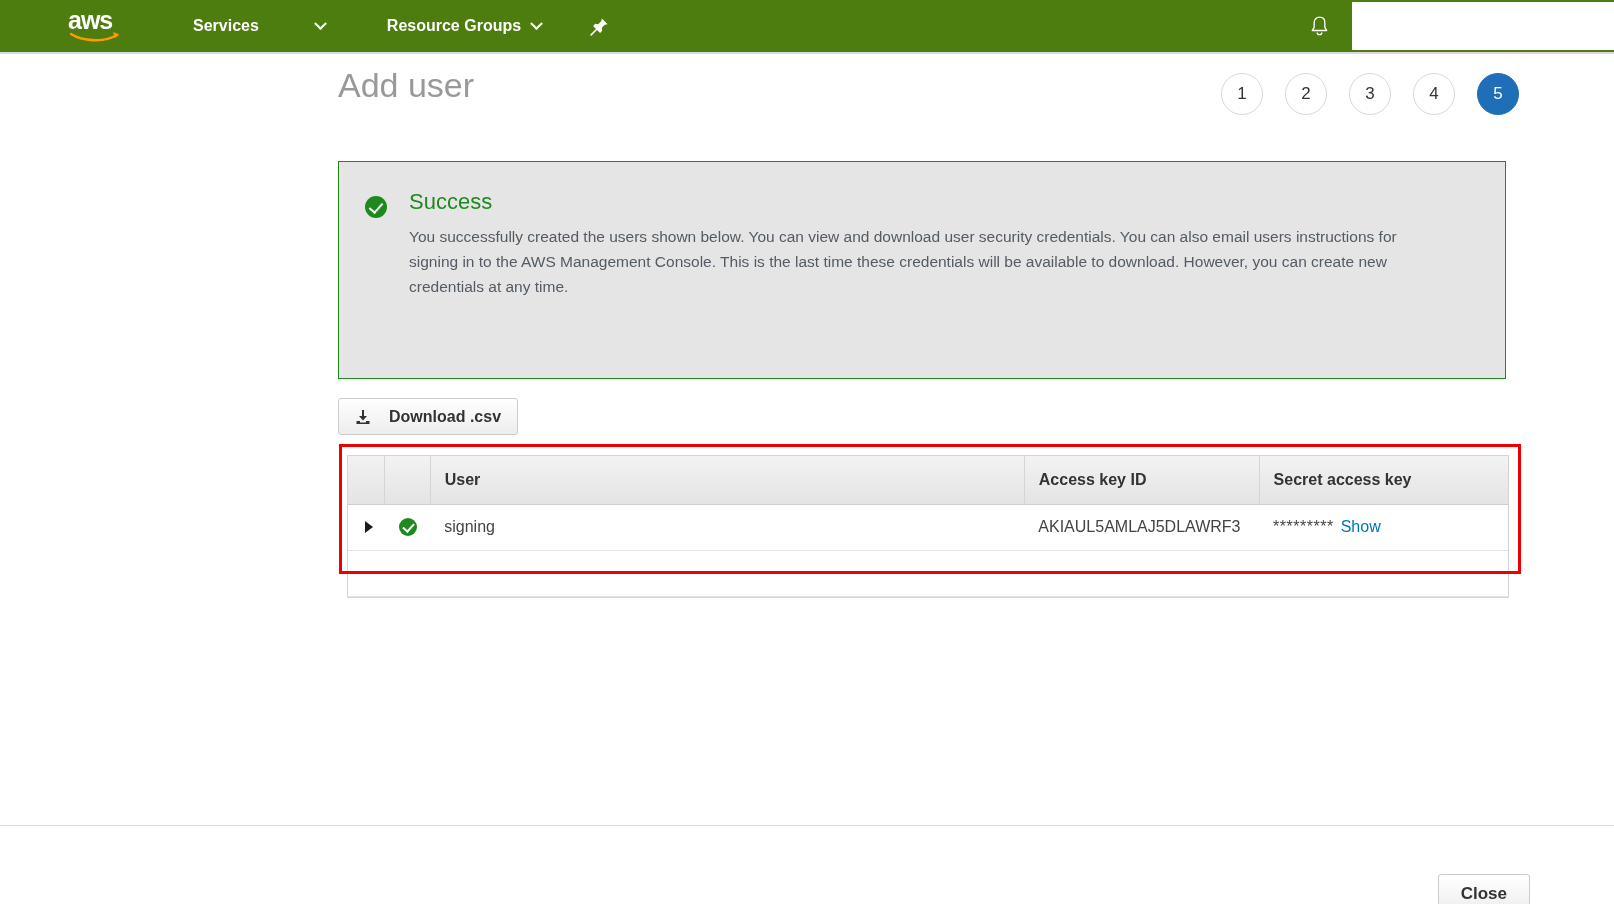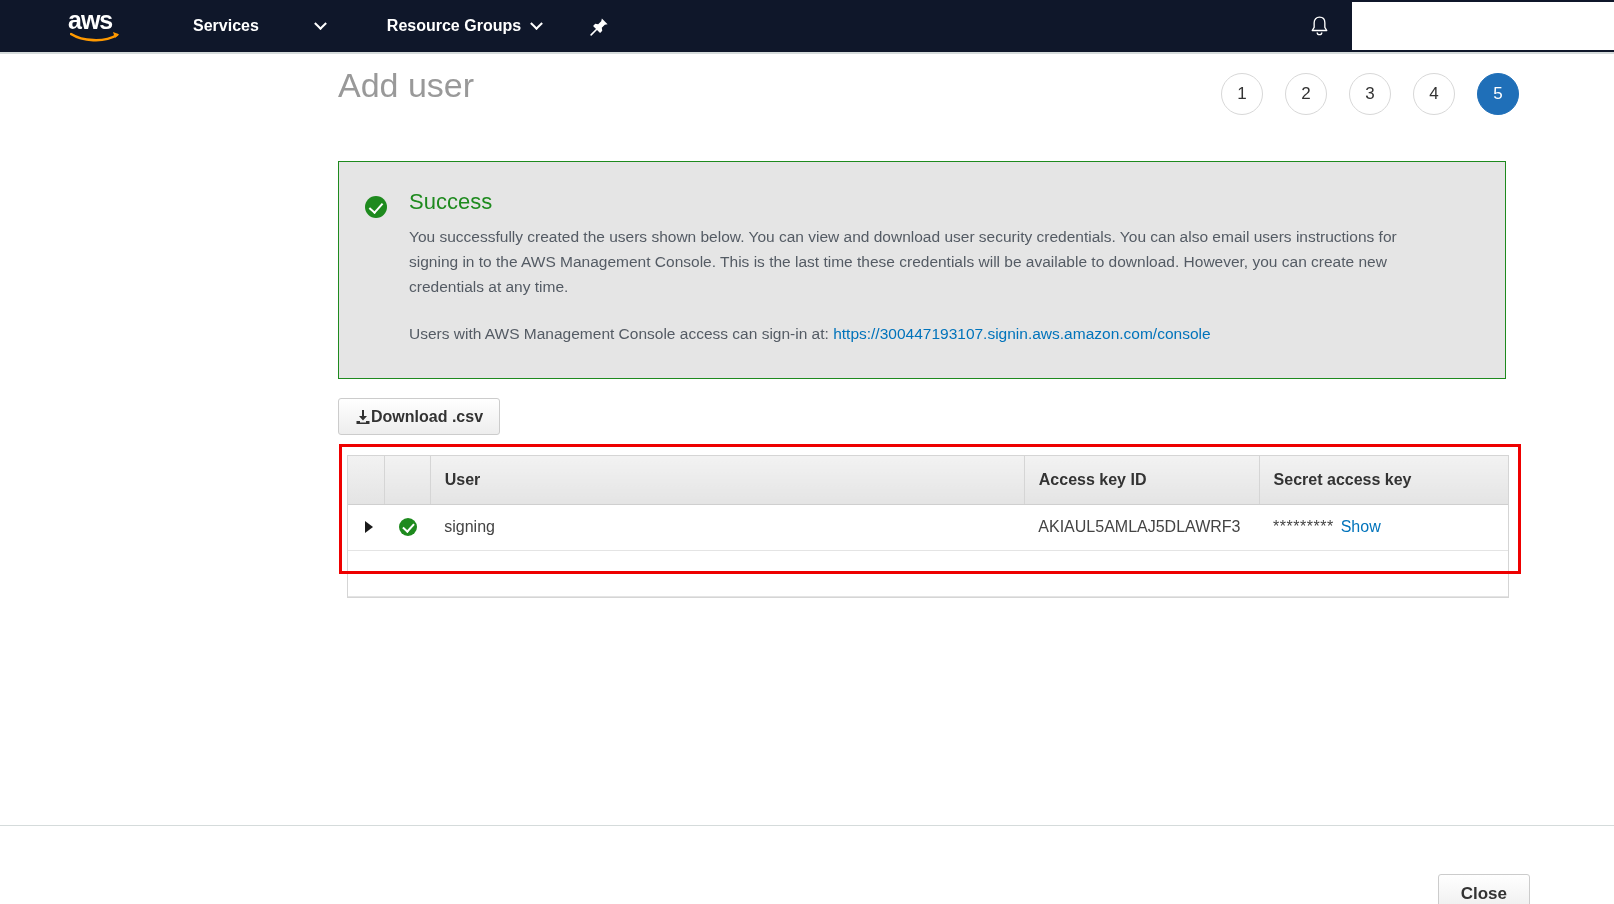--- a/index.html
+++ b/index.html
@@ -8,21 +8,21 @@
     width: 1614px; height: 904px;
     background: #ffffff;
     font-family: "Liberation Sans", sans-serif;
     overflow: hidden;
   }
 
   
   .navbar {
     position: absolute; top: 0; left: 0;
     width: 1614px; height: 54px;
-    background: #0f172a;
+    background: #4d7c0f;
     display: flex; align-items: center;
     border-bottom: 2px solid #d5dbdb;
   }
   .aws-logo {
     margin-left: 68px; width: 58px; height: 36px;
     position: relative;
   }
   .aws-logo .wordmark {
     color: #ffffff; font-size: 25px; font-weight: 700;
     letter-spacing: -1px; line-height: 24px;
@@ -116,21 +116,21 @@
   .alert-signin {
     color: #545b64; font-size: 15.5px; line-height: 25px;
     margin-top: 22px;
   }
   .signin-link { color: #0073bb; text-decoration: none; cursor: pointer; }
 
   
   .download-btn {
     position: absolute; left: 338px; top: 398px;
     height: 37px; padding: 0 16px;
-    display: flex; align-items: center; gap: 0;
+    display: flex; align-items: center; gap: 18px;
     background: linear-gradient(to bottom, #ffffff 0%, #ededed 100%);
     border: 1px solid #cccccc; border-radius: 3px;
     font-size: 16px; font-weight: 700; color: #333333;
     cursor: pointer;
   }
   .dl-icon { width: 16px; height: 16px; display: block; }
 
   
   .red-box {
     position: absolute; left: 339px; top: 444px;
@@ -251,24 +251,20 @@
     <div class="step active">5</div>
   </div>
 </div>
 
 <div class="alert">
   <div class="alert-inner">
     <div class="check-circle"></div>
     <div class="alert-body">
       <div class="alert-title">Success</div>
       <div class="alert-text">You successfully created the users shown below. You can view and download user security credentials. You can also email users instructions for signing in to the AWS Management Console. This is the last time these credentials will be available to download. However, you can create new credentials at any time.</div>
-      <div class="alert-signin">
-        <span>Users with AWS Management Console access can sign-in at:</span>
-        <a class="signin-link">https://300447193107.signin.aws.amazon.com/console</a>
-      </div>
     </div>
   </div>
 </div>
 
 <div class="download-btn">
   <svg class="dl-icon" viewBox="0 0 16 16">
     <path d="M7 1 L9 1 L9 7 L12 7 L8 11.4 L4 7 L7 7 Z" fill="#333333"></path>
     <path d="M1.5 12 L5 12 L5 13.4 L11 13.4 L11 12 L14.5 12 L14.5 15 L1.5 15 Z" fill="#333333"></path>
   </svg>
   <span>Download .csv</span>

